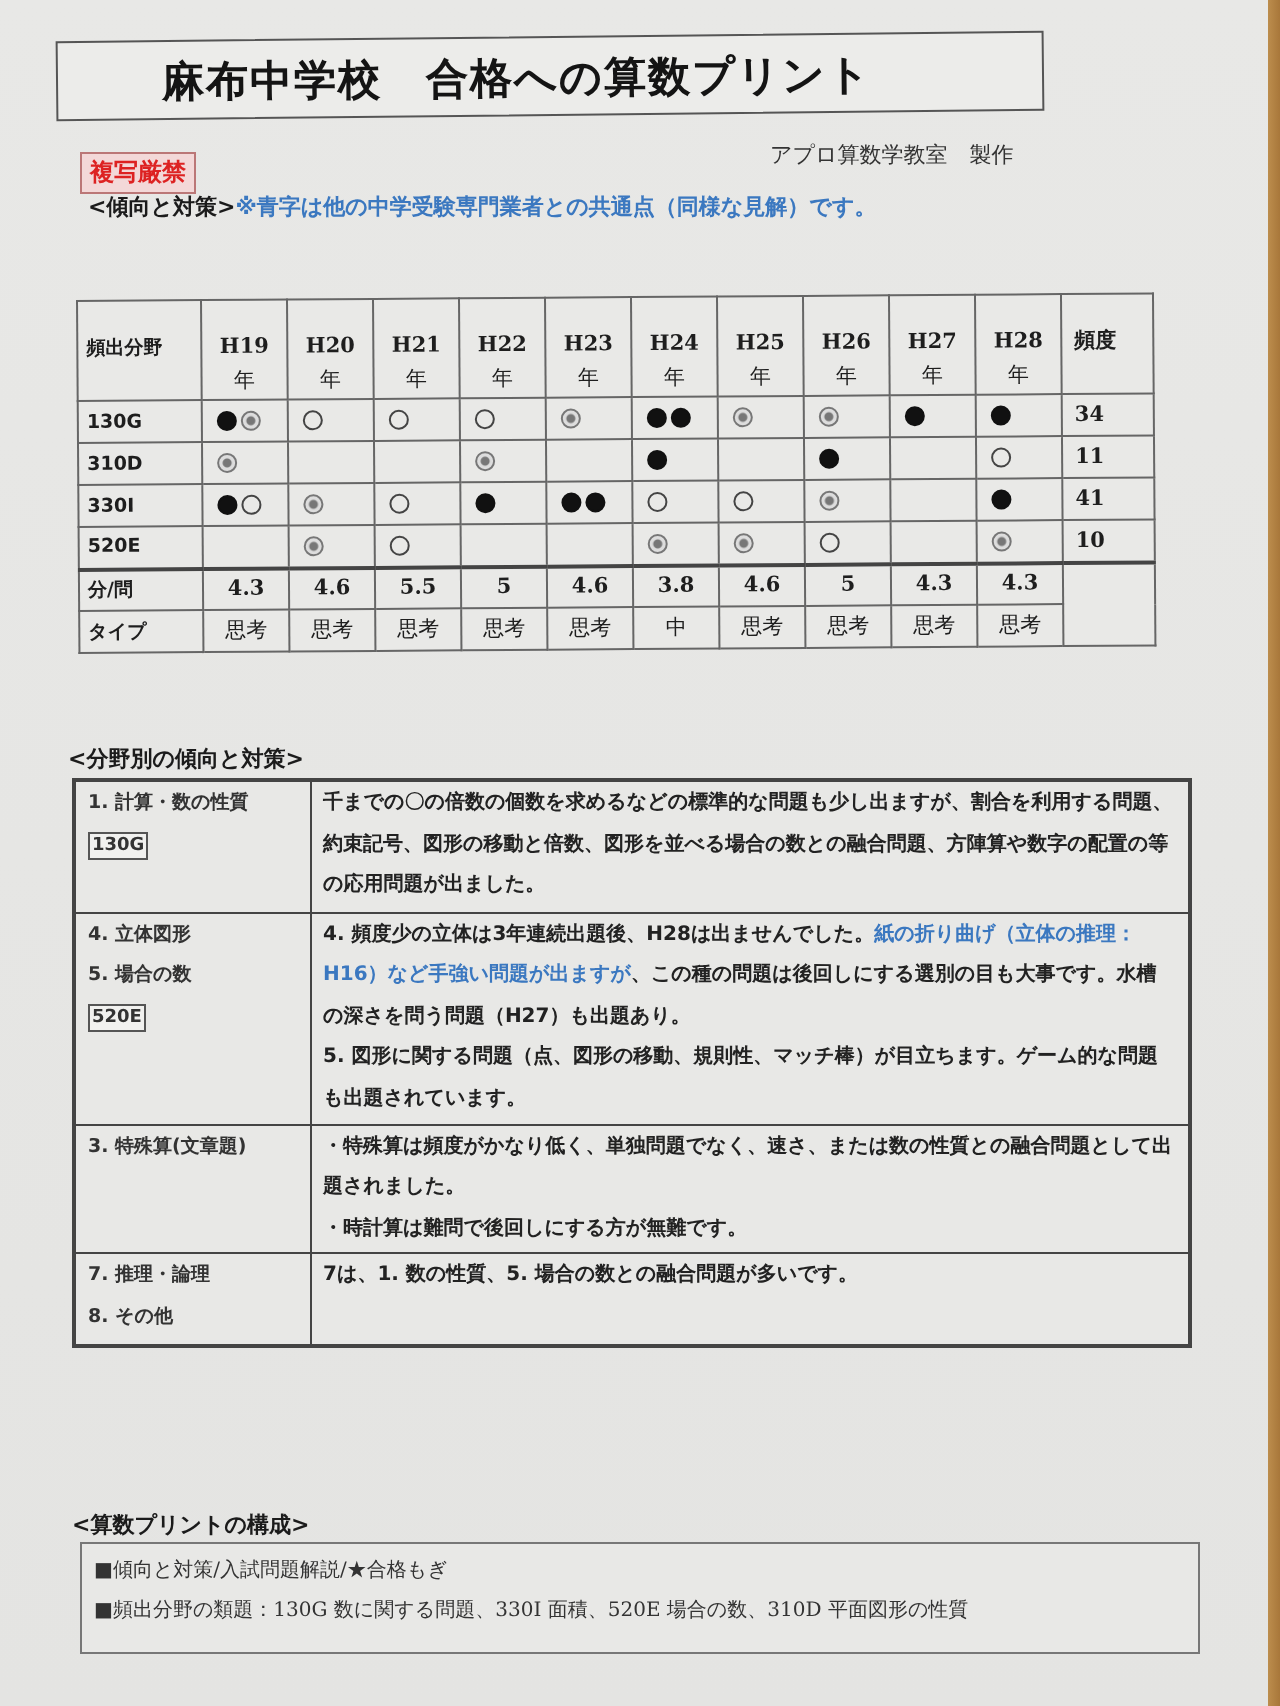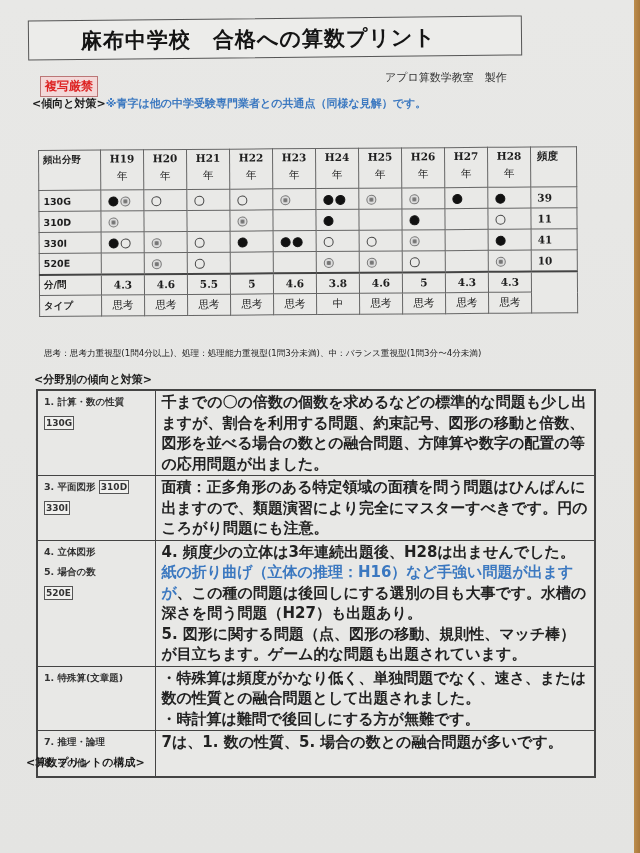--- a/index.html
+++ b/index.html
@@ -43,38 +43,38 @@
   
   table.freq {
     position: absolute; left: 38px; top: 150px; border-collapse: collapse;
     font-family: "DejaVu Serif", serif; font-size: 10.5px;
     transform: rotate(-0.4deg); transform-origin: left top;
   }
   table.freq td {
     border: 1px solid #666; text-align: center; height: 21px; padding: 0 2px;
     background: #e9e9e7;
   }
-  table.freq td.hdr { height: 40px; font-weight: bold; line-height: 17px; vertical-align: top; padding-top: 0; margin-left: 25px; }
+  table.freq td.hdr { height: 40px; font-weight: bold; line-height: 17px; vertical-align: top; padding-top: 15px; margin-left: 25px; }
   table.freq td.label { text-align: left; padding-left: 4px; font-family: "DejaVu Sans", sans-serif; font-size: 9.5px; font-weight: bold; width: 62px; }
   table.freq td.yr { width: 43px; }
   table.freq td.cnt { width: 46px; text-align: left; padding-left: 6px; font-weight: bold; }
   table.freq tr.bold-top td { border-top: 2px solid #444; }
   .mk { display: inline-block; width: 10px; height: 10px; border-radius: 50%; margin: 0 1px; vertical-align: middle; }
   .mk.o { border: 1.5px solid #444; background: transparent; }
   .mk.dd { border: 1.5px solid #777; background: radial-gradient(circle, #777 0 2px, #ddd 2.5px 100%); }
   .mk.b { background: #111; border: 1px solid #111; }
   .note {
     position: absolute; left: 44px; font-size: 8.6px; color: #222; white-space: nowrap;
   }
   
   table.field {
     position: absolute; left: 36px; top: 389px; width: 560px; border-collapse: collapse;
     border: 2px solid #444;
   }
-  table.field td { border: 1.5px solid #444; vertical-align: top; font-size: 15px; line-height: 20.5px; padding: 1px 6px; background: #e8e8e6; }
+  table.field td { border: 1.5px solid #444; vertical-align: top; font-size: 10px; line-height: 20.5px; padding: 1px 6px; background: #e8e8e6; }
   table.field td.lbl { width: 118px; font-size: 9.5px; font-weight: bold; color: #333; }
   table.field td.txt { font-weight: bold; color: #222; }
   .tag { display: inline-block; border: 1px solid #555; padding: 0 1px; line-height: 12px; font-size: 9px; background: #f1f1ef; }
   .small { font-size: 8px; font-weight: normal; }
   .blue-text { color: #3b78c0; }
   .comp-box {
     position: absolute; left: 40px; top: 771px; width: 560px; height: 56px;
     border: 1px solid #777; background: #e8e8e6; padding: 4px 6px;
     font-family: "DejaVu Serif", serif; font-size: 10px; line-height: 20px; color: #333;
   }
@@ -84,21 +84,21 @@
 
 <div class="paper">
 
   <div class="title-box">
     <div class="title-text">麻布中学校　合格への算数プリント</div>
   </div>
 
   <div class="author">アプロ算数学教室　製作</div>
   <div class="no-copy">複写厳禁</div>
 
-  <div class="sec-head" style="left:32px; top:96px;">
+  <div class="sec-head" style="left:44px; top:96px;">
     <span>&lt;傾向と対策&gt;</span><span class="blue">※青字は他の中学受験専門業者との共通点（同様な見解）です。</span>
   </div>
 
   <table class="freq">
     <tbody id="freq-body">
         <tr>
           <td class="hdr label">頻出分野</td>
           <td class="hdr yr">
             <div>H19</div>
             <div style="font-weight: normal;">年</div>
@@ -146,21 +146,21 @@
           <td class="yr" style="text-align: left; padding-left: 6px;"><span class="mk b"></span><span class="mk dd"></span></td>
           <td class="yr" style="text-align: left; padding-left: 6px;"><span class="mk o"></span></td>
           <td class="yr" style="text-align: left; padding-left: 6px;"><span class="mk o"></span></td>
           <td class="yr" style="text-align: left; padding-left: 6px;"><span class="mk o"></span></td>
           <td class="yr" style="text-align: left; padding-left: 6px;"><span class="mk dd"></span></td>
           <td class="yr" style="text-align: left; padding-left: 6px;"><span class="mk b"></span><span class="mk b"></span></td>
           <td class="yr" style="text-align: left; padding-left: 6px;"><span class="mk dd"></span></td>
           <td class="yr" style="text-align: left; padding-left: 6px;"><span class="mk dd"></span></td>
           <td class="yr" style="text-align: left; padding-left: 6px;"><span class="mk b"></span></td>
           <td class="yr" style="text-align: left; padding-left: 6px;"><span class="mk b"></span></td>
-          <td class="cnt">39</td>
+          <td class="cnt">34</td>
         </tr>
         <tr>
           <td class="label">310D</td>
           <td class="yr" style="text-align: left; padding-left: 6px;"><span class="mk dd"></span></td>
           <td class="yr" style="text-align: left; padding-left: 6px;"></td>
           <td class="yr" style="text-align: left; padding-left: 6px;"></td>
           <td class="yr" style="text-align: left; padding-left: 6px;"><span class="mk dd"></span></td>
           <td class="yr" style="text-align: left; padding-left: 6px;"></td>
           <td class="yr" style="text-align: left; padding-left: 6px;"><span class="mk b"></span></td>
           <td class="yr" style="text-align: left; padding-left: 6px;"></td>
@@ -220,65 +220,60 @@
           <td class="yr">思考</td>
           <td class="yr">中</td>
           <td class="yr">思考</td>
           <td class="yr">思考</td>
           <td class="yr">思考</td>
           <td class="yr">思考</td>
         </tr>
       </tbody>
   </table>
 
-  <div class="note" style="top:348px;">思考：思考力重視型(1問4分以上)、処理：処理能力重視型(1問3分未満)、中：バランス重視型(1問3分〜4分未満)</div>
 
   <div class="sec-head" style="left:34px; top:372px;">&lt;分野別の傾向と対策&gt;</div>
 
   <table class="field">
     <tbody>
         <tr style="height:66px;">
       <td class="lbl">
         <div>1. 計算・数の性質</div>
         <span class="tag">130G</span>
       </td>
       <td class="txt">千までの〇の倍数の個数を求めるなどの標準的な問題も少し出ますが、割合を利用する問題、約束記号、図形の移動と倍数、図形を並べる場合の数との融合問題、方陣算や数字の配置の等の応用問題が出ました。</td>
     </tr>
-    <tr style="height:44px;">
-      <td class="lbl">
-        <span>3. 平面図形</span>
-        <span class="tag">310D</span><br>
-        <span class="tag">330I</span>
-      </td>
-      <td class="txt">面積：正多角形のある特定領域の面積を問う問題はひんぱんに出ますので、類題演習により完全にマスターすべきです。円のころがり問題にも注意。</td>
-    </tr>
     <tr style="height:106px;">
       <td class="lbl">
         <div>4. 立体図形</div>
         <div>5. 場合の数</div>
         <span class="tag">520E</span>
       </td>
       <td class="txt">
         <div><span>4. 頻度少の立体は3年連続出題後、H28は出ませんでした。</span><span class="blue-text">紙の折り曲げ（立体の推理：H16）など手強い問題が出ますが</span><span>、この種の問題は後回しにする選別の目も大事です。水槽の深さを問う問題（H27）も出題あり。</span></div>
         <div>5. 図形に関する問題（点、図形の移動、規則性、マッチ棒）が目立ちます。ゲーム的な問題も出題されています。</div>
       </td>
     </tr>
     <tr style="height:64px;">
       <td class="lbl">
-        <div>1. 特殊算(文章題)</div>
+        <div>3. 特殊算(文章題)</div>
       </td>
       <td class="txt">
         <div>・特殊算は頻度がかなり低く、単独問題でなく、速さ、または数の性質との融合問題として出題されました。</div>
         <div>・時計算は難問で後回しにする方が無難です。</div>
       </td>
     </tr>
     <tr style="height:46px;margin-left:24px;">
       <td class="lbl">
         <div>7. 推理・論理</div>
         <div>8. その他</div>
       </td>
       <td class="txt">7は、1. 数の性質、5. 場合の数との融合問題が多いです。</td>
     </tr>
   </tbody>
     </table>
 
-  <div class="sec-head" style="left:26px; top:755px;">&lt;算数プリントの構成&gt;</div>
+  <div class="sec-head" style="left:36px; top:755px;">&lt;算数プリントの構成&gt;</div>
+  <div class="comp-box">
+    <div>■傾向と対策/入試問題解説/★合格もぎ</div>
+    <div>■頻出分野の類題：130G 数に関する問題、330I 面積、520E 場合の数、310D 平面図形の性質</div>
+  </div>
 </div>
 
 </body></html>

